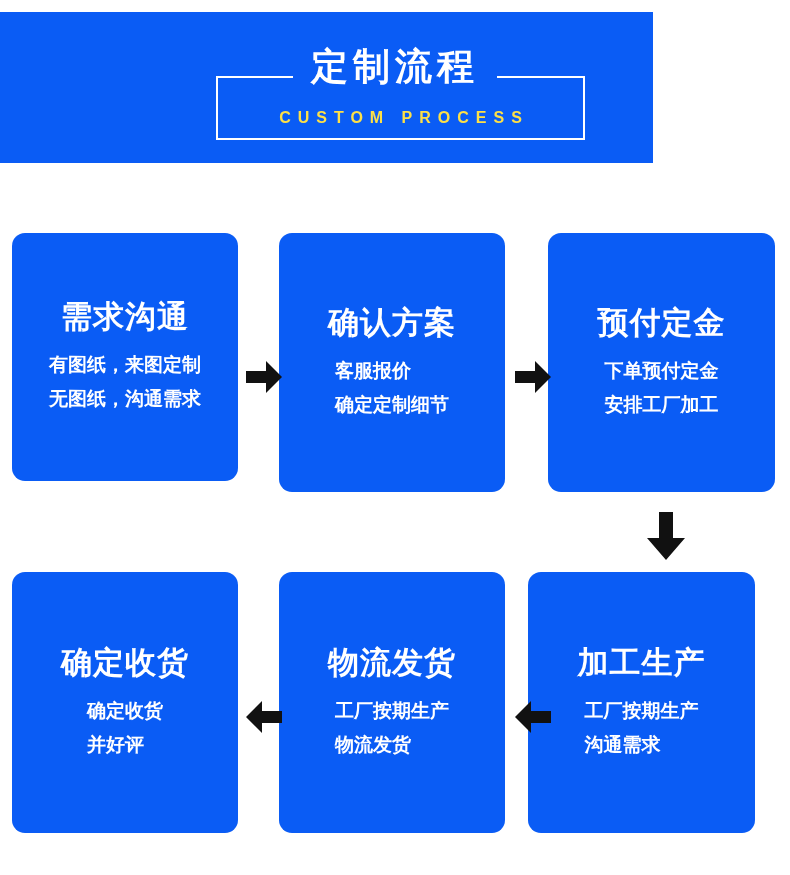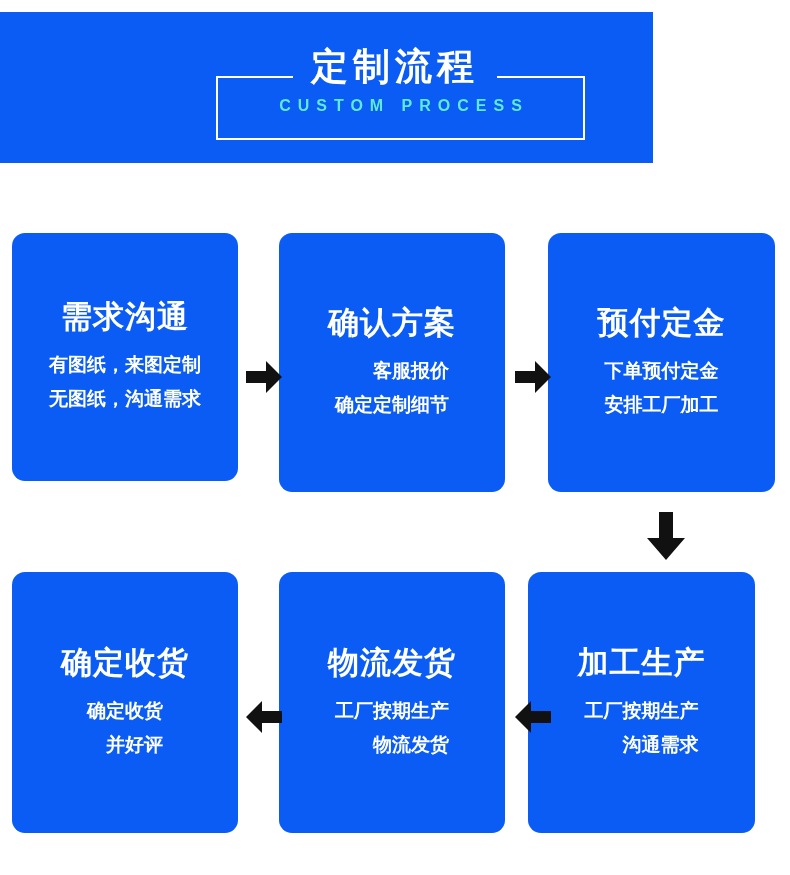--- a/index.html
+++ b/index.html
@@ -56,24 +56,24 @@
     white-space: nowrap;
   }
   .header-cn span.cn-inner {
     display: inline-block;
     background: #0A5CF5;
     padding: 0 18px;
   }
   .header-en {
     position: absolute;
     left: 216px;
-    top: 84px;
+    top: 96px;
     width: 369px;
     text-align: center;
-    color: #5eead4;
+    color: #fde047;
     font-size: 16px;
     font-weight: bold;
     letter-spacing: 7px;
     line-height: 20px;
     white-space: nowrap;
     text-indent: 7px;
   }
 
   
   .step-box {
@@ -91,21 +91,21 @@
     color: #ffffff;
     font-size: 31px;
     font-weight: bold;
     letter-spacing: 1px;
     line-height: 38px;
     white-space: nowrap;
     text-align: center;
   }
   .step-lines {
     margin-top: 12px;
-    text-align: right;
+    text-align: left;
   }
   .step-line {
     color: #ffffff;
     font-size: 19px;
     font-weight: bold;
     line-height: 34px;
     white-space: nowrap;
   }
 
   

